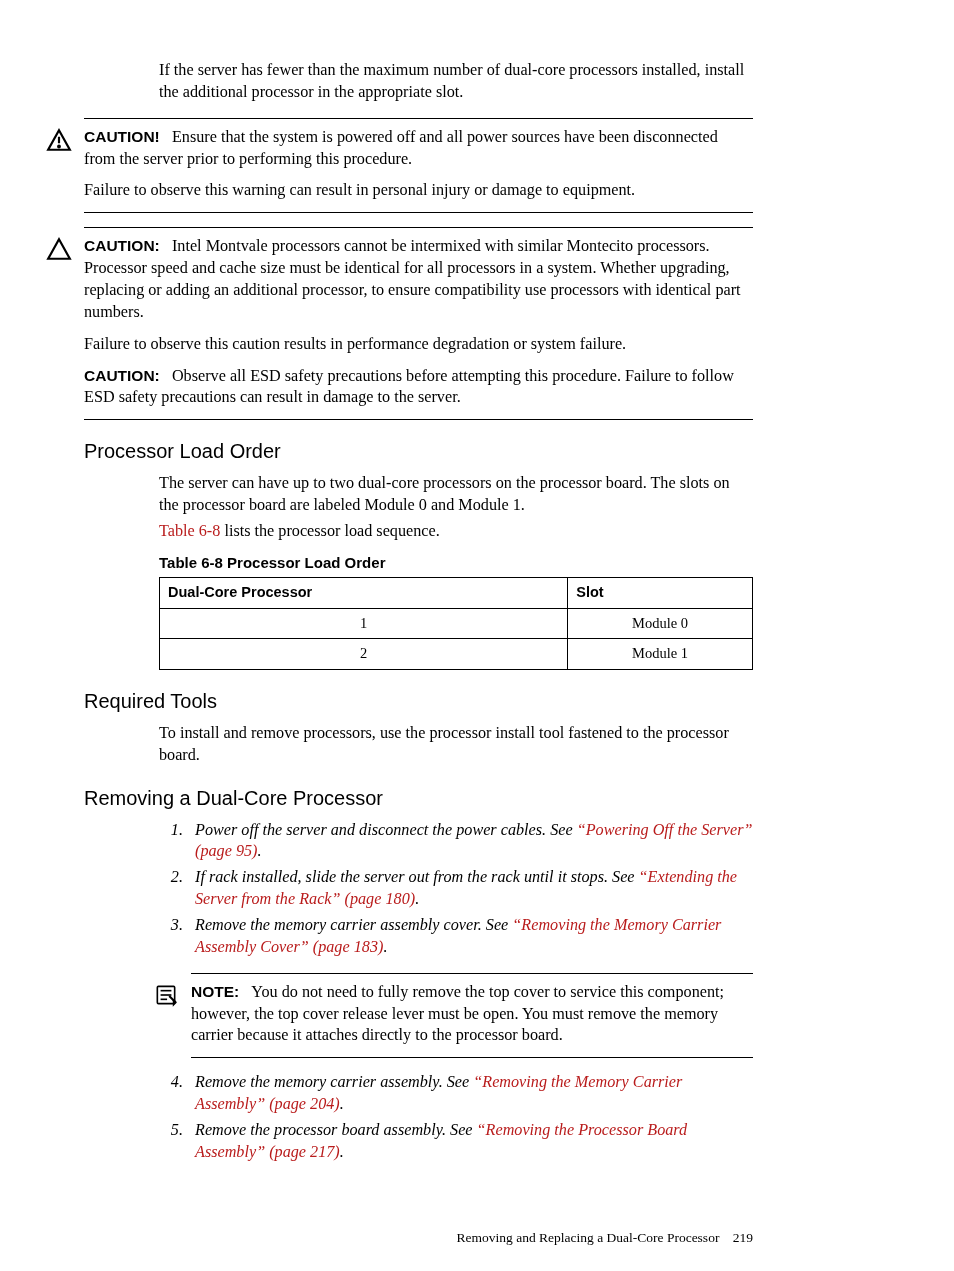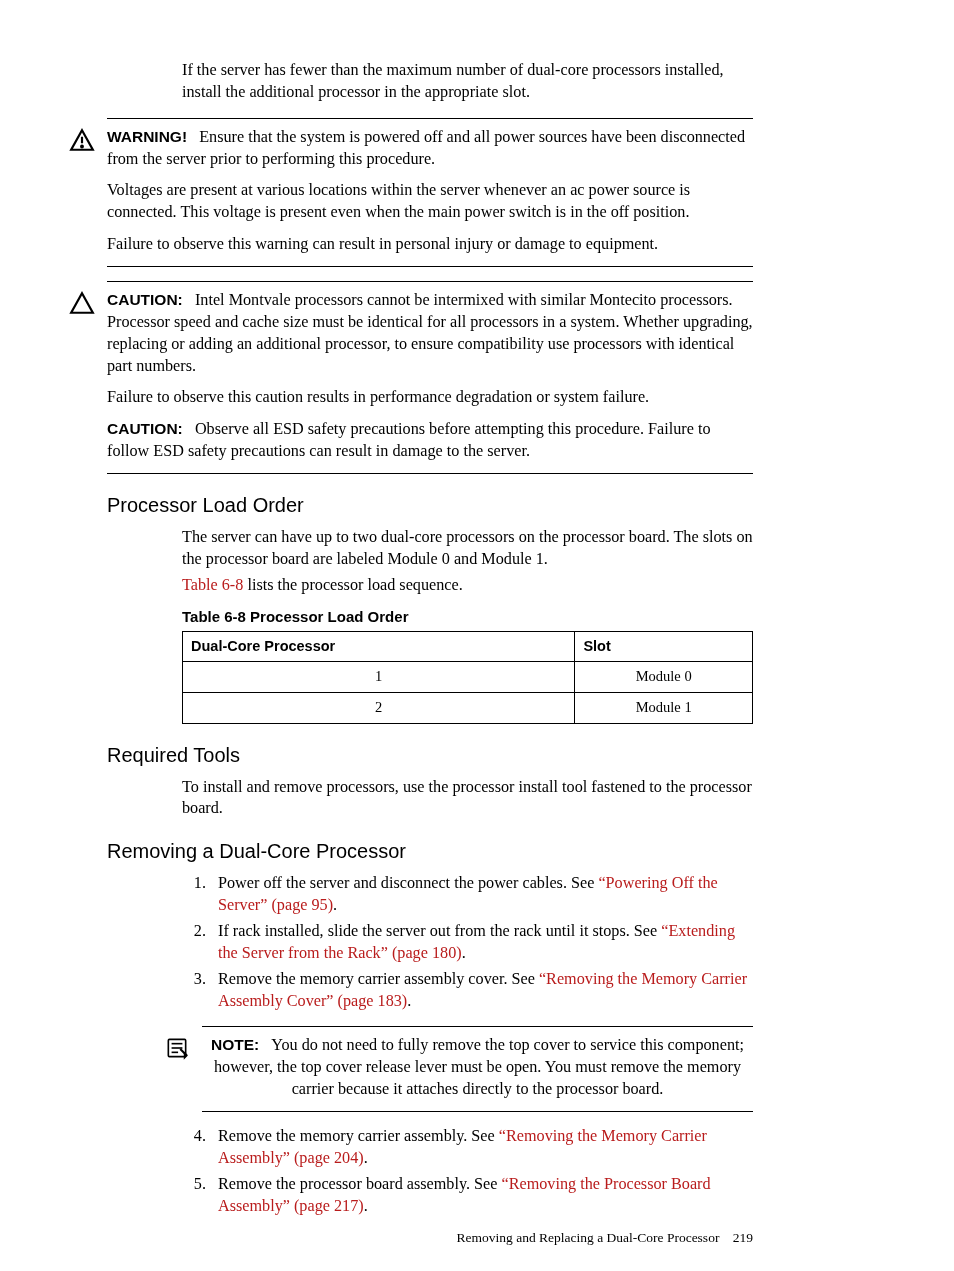--- a/index.html
+++ b/index.html
@@ -9,21 +9,21 @@
     line-height: 1.35;
     color: #000;
     background: #fff;
     margin: 0;
     padding: 0;
   }
   .page {
     width: 808px;
     min-height: 1271px;
     box-sizing: border-box;
-    padding: 60px 55px 30px 107px;
+    padding: 60px 55px 30px 84px;
     position: relative;
   }
   .body-indent {
     margin-left: 75px;
   }
   p { margin: 0 0 4px 0; }
   .intro { margin-bottom: 14px; }
   .admon {
     border-top: 1.5px solid #000;
     border-bottom: 1.5px solid #000;
@@ -68,20 +68,21 @@
   }
   table.data th {
     font-family: Arial, Helvetica, sans-serif;
     font-weight: bold;
     text-align: left;
   }
   table.data td { text-align: center; font-family: "Palatino Linotype", Palatino, serif; }
   ol.steps {
     margin: 6px 0 14px 0;
     padding-left: 28px;
+    font-style: italic;
   }
   ol.steps li {
     padding-left: 8px;
     margin-bottom: 4px;
   }
   .footer {
     position: absolute;
     bottom: 24px;
     right: 55px;
     font-size: 13.5px;
@@ -97,23 +98,22 @@
 
   <div class="body-indent admon">
     <span class="icon-wrap">
       <svg width="26" height="26" viewBox="0 0 24 24" fill="none" stroke="#000" stroke-width="2">
         <path d="M12 3 L22 21 L2 21 Z"></path>
         <line x1="12" y1="9" x2="12" y2="15"></line>
         <circle cx="12" cy="18" r="0.8" fill="#000"></circle>
       </svg>
     </span>
     <p class="admon-para">
-      <span class="admon-label">WARNING!</span>&nbsp;&nbsp;&nbsp;<span>Ensure that the system is powered off and all power sources have been disconnected from the server prior to performing this procedure.</span>
-    </p>
-    <p class="admon-para">Voltages are present at various locations within the server whenever an ac power source is connected. This voltage is present even when the main power switch is in the off position.</p>
+      <span class="admon-label">CAUTION!</span>&nbsp;&nbsp;&nbsp;<span>Ensure that the system is powered off and all power sources have been disconnected from the server prior to performing this procedure.</span>
+    </p>
     <p class="admon-para">Failure to observe this warning can result in personal injury or damage to equipment.</p>
   </div>
 
   <div class="body-indent admon">
     <span class="icon-wrap">
       <svg width="26" height="26" viewBox="0 0 24 24" fill="none" stroke="#000" stroke-width="2">
         <path d="M12 3 L22 21 L2 21 Z"></path>
       </svg>
     </span>
     <p class="admon-para">
@@ -162,21 +162,21 @@
         <span>Power off the server and disconnect the power cables. See </span><a class="xref">“Powering Off the Server” (page 95)</a><span>.</span>
       </li>
       <li>
         <span>If rack installed, slide the server out from the rack until it stops. See </span><a class="xref">“Extending the Server from the Rack” (page 180)</a><span>.</span>
       </li>
       <li>
         <span>Remove the memory carrier assembly cover. See </span><a class="xref">“Removing the Memory Carrier Assembly Cover” (page 183)</a><span>.</span>
       </li>
     </ol>
 
-    <div class="admon" style="margin-left:20px;text-align:center;">
+    <div class="admon" style="margin-left:32px;">
       <span class="icon-wrap">
         <svg width="26" height="26" viewBox="0 0 24 24" fill="none" stroke="#000" stroke-width="1.5">
           <rect x="4" y="4" width="16" height="16" rx="1"></rect>
           <line x1="7" y1="8" x2="17" y2="8"></line>
           <line x1="7" y1="12" x2="17" y2="12"></line>
           <line x1="7" y1="16" x2="13" y2="16"></line>
           <path d="M15 13 L21 19" stroke-width="2"></path>
           <path d="M19 17 L21 19 L19 21 Z" fill="#000"></path>
         </svg>
       </span>

